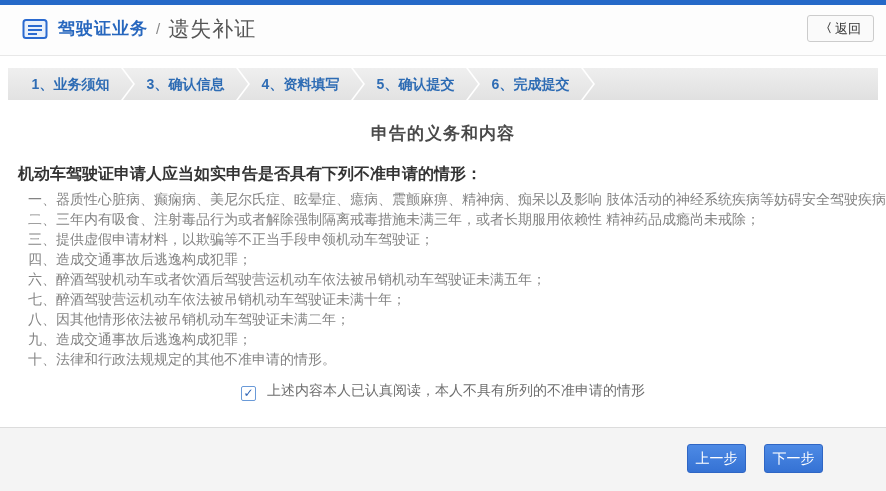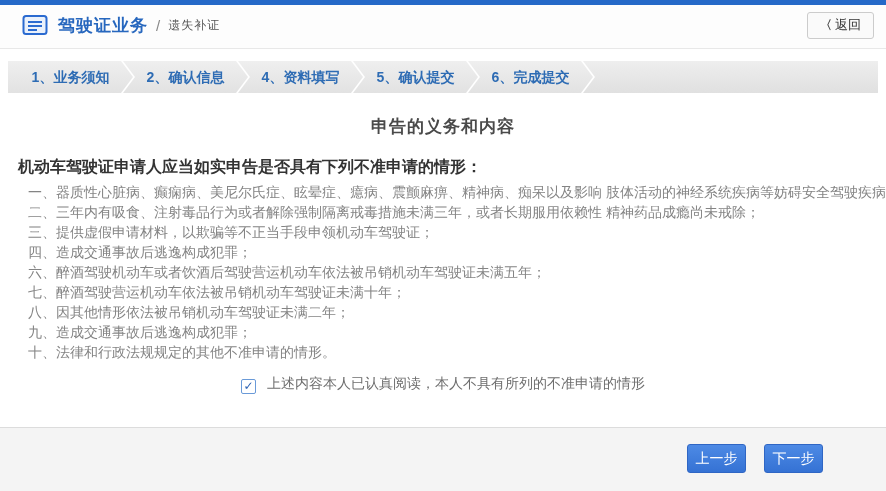--- a/index.html
+++ b/index.html
@@ -4,27 +4,27 @@
 <style>
   * { box-sizing: border-box; margin: 0; padding: 0; }
   html,body { width:886px; height:491px; }
   body {
     font-family: "Liberation Sans", "DejaVu Sans", sans-serif;
     background:#fff; color:#333; position:relative; overflow:hidden;
   }
   
   .topbar { height:5px; width:100%; background:var(--accent-blue,#2569c8); }
   .header {
-    height:44px; background:#fdfdfd; border-bottom:1px solid #e8e8e8;
+    height:51px; background:#fdfdfd; border-bottom:1px solid #e8e8e8;
     display:flex; align-items:center; padding:0 12px 3px 22px; position:relative;
   }
   .hicon { display:inline-flex; margin-right:10px; }
   .htitle { font-size:17px; font-weight:bold; color:var(--link-blue,#2767be); letter-spacing:1px;}
   .hsep { color:#888; margin:0 8px; font-size:15px; }
-  .hsub { font-size:12px; color:#555; letter-spacing:1px;}
+  .hsub { font-size:21px; color:#555; letter-spacing:1px;}
   .back-btn {
     margin-left:auto; background:#fafafa; border:1px solid #ccc; border-radius:3px;
     height:27px; padding:0 12px; font-size:13px; color:#333; cursor:pointer;
     display:flex; align-items:center; font-family:inherit;
   }
   .back-btn .chev { color:#444; margin-right:3px; font-size:12px; font-weight:bold; }
   
   .wizard { display:flex; align-items:flex-start; margin:12px 8px 0 8px; height:32px; }
   .step {
     flex:none; width:125px; height:32px; line-height:32px; text-align:center;
@@ -87,21 +87,21 @@
   <span class="hsep">/</span>
   <span class="hsub">遗失补证</span>
   <button class="back-btn">
     <span class="chev">〈</span>
     <span>返回</span>
   </button>
 </div>
 
 <div class="wizard" id="wizard">
     <div class="step first">1、业务须知</div>
-    <div class="step">2、确认信息</div>
+    <div class="step">3、确认信息</div>
     <div class="step">4、资料填写</div>
     <div class="step">5、确认提交</div>
     <div class="step">6、完成提交</div>
     <div class="step filler"></div>
   </div>
 
 <div>
   <h2 class="content-title">申告的义务和内容</h2>
   <p class="intro">机动车驾驶证申请人应当如实申告是否具有下列不准申请的情形：</p>
   <div class="items" id="items">

